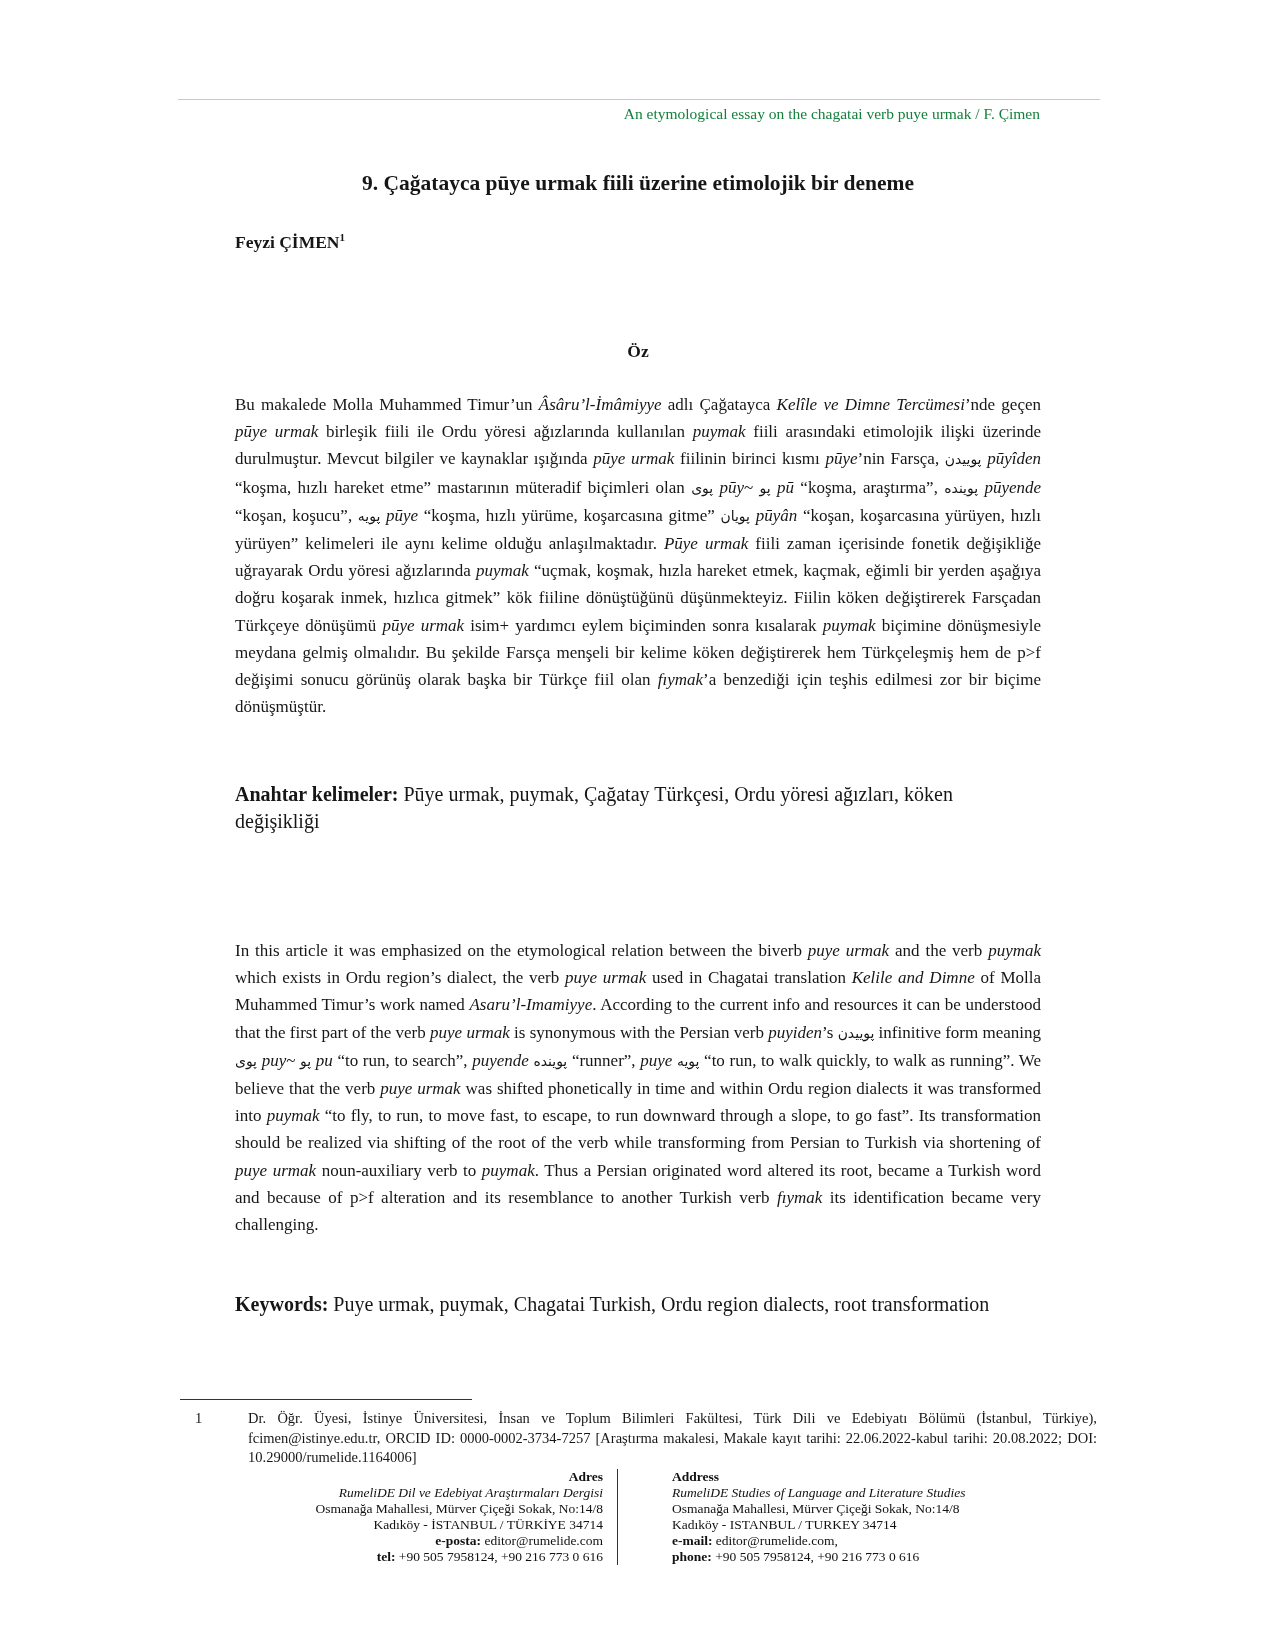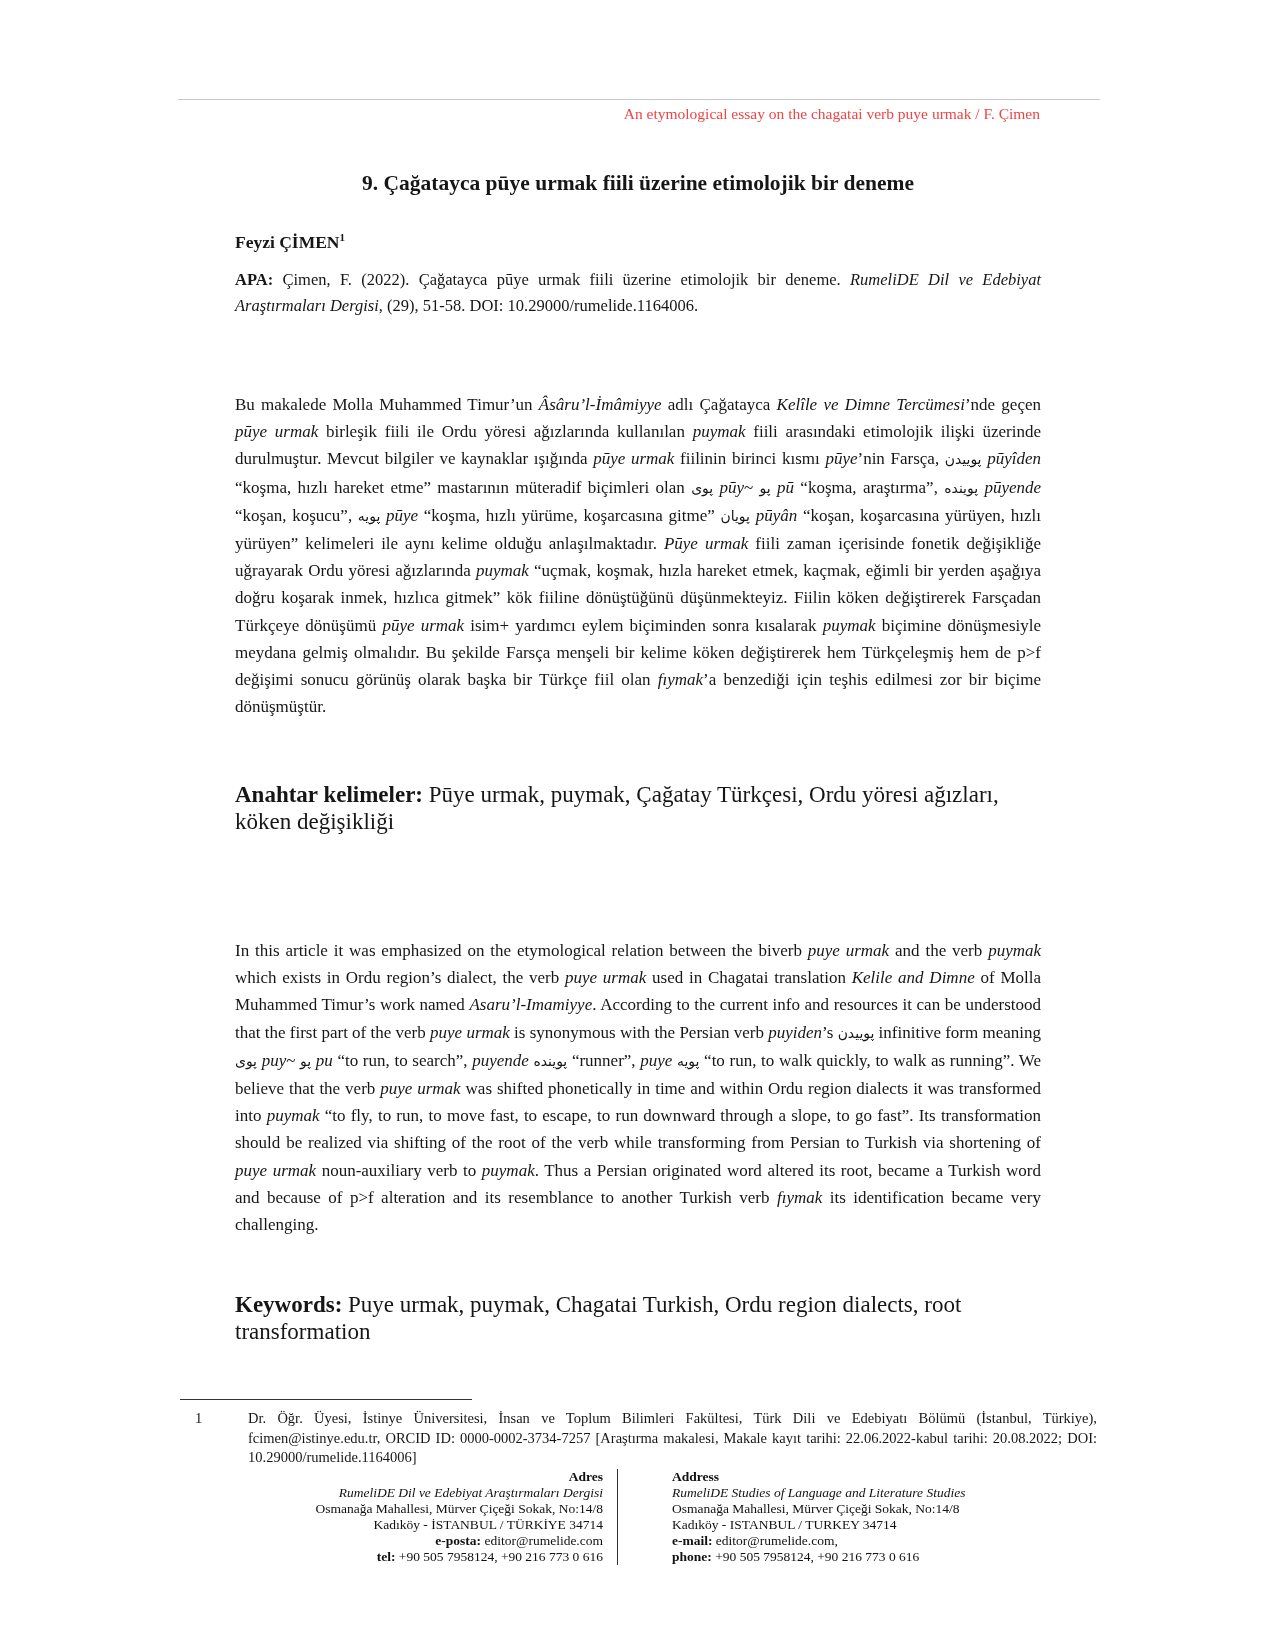--- a/index.html
+++ b/index.html
@@ -34,21 +34,21 @@
     left: 178px;
     width: 922px;
     border-top: 1.5px solid #c8c8c8;
     height: 0;
   }
   .running-title {
     position: absolute;
     top: 105px;
     right: 235px;
     font-size: 15.5px;
-    color: #ef4444;
+    color: #15803d;
     white-space: nowrap;
   }
   
   .col { position: absolute; left: 235px; width: 806px; }
   .title-tr {
     top: 171px;
     text-align: center;
     font-weight: bold;
     font-size: 21.5px;
   }
@@ -70,21 +70,21 @@
     font-weight: bold;
     font-size: 17.5px;
   }
   .oz-head   { top: 341px; }
   .para {
     font-size: 17px;
     line-height: 27.2px;
     text-align: justify;
   }
   .oz-body   { top: 391px; }
-  .kw-line   { font-size: 23px; line-height: 27px; }
+  .kw-line   { font-size: 20px; line-height: 27px; }
   .anahtar   { top: 781px; }
   .title-en  { top: 834px; text-align: center; font-weight: bold; font-size: 19.5px; }
   .abs-head  { top: 887px; }
   .en-body   { top: 937px; }
   .keywords  { top: 1291px; }
   .bold { font-weight: bold; }
   i { font-style: italic; }
   .ar {
     font-family: "DejaVu Sans", sans-serif;
     font-size: 0.82em;
@@ -134,22 +134,22 @@
 
 
   <div class="header-rule"></div>
 
   <div class="running-title">An etymological essay on the chagatai verb puye urmak / F. Çimen</div>
 
   <div class="col title-tr">9. Çağatayca pūye urmak fiili üzerine etimolojik bir deneme</div>
 
   <div class="col author-line"><span>Feyzi ÇİMEN</span><sup>1</sup></div>
 
-  <div class="col apa"><b>APA: </b>Çimen, F. (2022). Çağatayca pūye urmak fiili üzerine etimolojik bir deneme. <i>RumeliDE Dil ve Edebiyat Araştırmaları Dergisi</i>, (29), 51-58. DOI: 10.29000/rumelide.1164006.</div>
 
+  <div class="col center-head oz-head">Öz</div>
 
   <div class="col para oz-body">Bu makalede Molla Muhammed Timur’un <i>Âsâru’l-İmâmiyye</i> adlı Çağatayca <i>Kelîle ve Dimne Tercümesi</i>’nde geçen <i>pūye urmak</i> birleşik fiili ile Ordu yöresi ağızlarında kullanılan <i>puymak</i> fiili arasındaki etimolojik ilişki üzerinde durulmuştur. Mevcut bilgiler ve kaynaklar ışığında <i>pūye urmak</i> fiilinin birinci kısmı <i>pūye</i>’nin Farsça, <span class="ar" dir="rtl">پوییدن</span> <i>pūyîden</i> “koşma, hızlı hareket etme” mastarının müteradif biçimleri olan <span class="ar" dir="rtl">پوی</span> <i>pūy</i>~ <span class="ar" dir="rtl">پو</span> <i>pū</i> “koşma, araştırma”, <span class="ar" dir="rtl">پوینده</span> <i>pūyende</i> “koşan, koşucu”, <span class="ar" dir="rtl">پویه</span> <i>pūye</i> “koşma, hızlı yürüme, koşarcasına gitme” <span class="ar" dir="rtl">پویان</span> <i>pūyân</i> “koşan, koşarcasına yürüyen, hızlı yürüyen” kelimeleri ile aynı kelime olduğu anlaşılmaktadır. <i>Pūye urmak</i> fiili zaman içerisinde fonetik değişikliğe uğrayarak Ordu yöresi ağızlarında <i>puymak</i> “uçmak, koşmak, hızla hareket etmek, kaçmak, eğimli bir yerden aşağıya doğru koşarak inmek, hızlıca gitmek” kök fiiline dönüştüğünü düşünmekteyiz. Fiilin köken değiştirerek Farsçadan Türkçeye dönüşümü <i>pūye urmak</i> isim+ yardımcı eylem biçiminden sonra kısalarak <i>puymak</i> biçimine dönüşmesiyle meydana gelmiş olmalıdır. Bu şekilde Farsça menşeli bir kelime köken değiştirerek hem Türkçeleşmiş hem de p&gt;f değişimi sonucu görünüş olarak başka bir Türkçe fiil olan <i>fıymak</i>’a benzediği için teşhis edilmesi zor bir biçime dönüşmüştür.</div>
 
   <div class="col kw-line anahtar"><span class="bold">Anahtar kelimeler:</span><span> Pūye urmak, puymak, Çağatay Türkçesi, Ordu yöresi ağızları, köken değişikliği</span></div>
 
 
 
   <div class="col para en-body">In this article it was emphasized on the etymological relation between the biverb <i>puye urmak</i> and the verb <i>puymak</i> which exists in Ordu region’s dialect, the verb <i>puye urmak</i> used in Chagatai translation <i>Kelile and Dimne</i> of Molla Muhammed Timur’s work named <i>Asaru’l-Imamiyye</i>. According to the current info and resources it can be understood that the first part of the verb <i>puye urmak</i> is synonymous with the Persian verb <i>puyiden</i>’s <span class="ar" dir="rtl">پوییدن</span> infinitive form meaning <span class="ar" dir="rtl">پوی</span> <i>puy</i>~ <span class="ar" dir="rtl">پو</span> <i>pu</i> “to run, to search”, <i>puyende</i> <span class="ar" dir="rtl">پوینده</span> “runner”, <i>puye</i> <span class="ar" dir="rtl">پویه</span> “to run, to walk quickly, to walk as running”. We believe that the verb <i>puye urmak</i> was shifted phonetically in time and within Ordu region dialects it was transformed into <i>puymak</i> “to fly, to run, to move fast, to escape, to run downward through a slope, to go fast”. Its transformation should be realized via shifting of the root of the verb while transforming from Persian to Turkish via shortening of <i>puye urmak</i> noun-auxiliary verb to <i>puymak</i>. Thus a Persian originated word altered its root, became a Turkish word and because of p&gt;f alteration and its resemblance to another Turkish verb <i>fıymak</i> its identification became very challenging.</div>
 
   <div class="col kw-line keywords"><span class="bold">Keywords:</span><span> Puye urmak, puymak, Chagatai Turkish, Ordu region dialects, root transformation</span></div>

